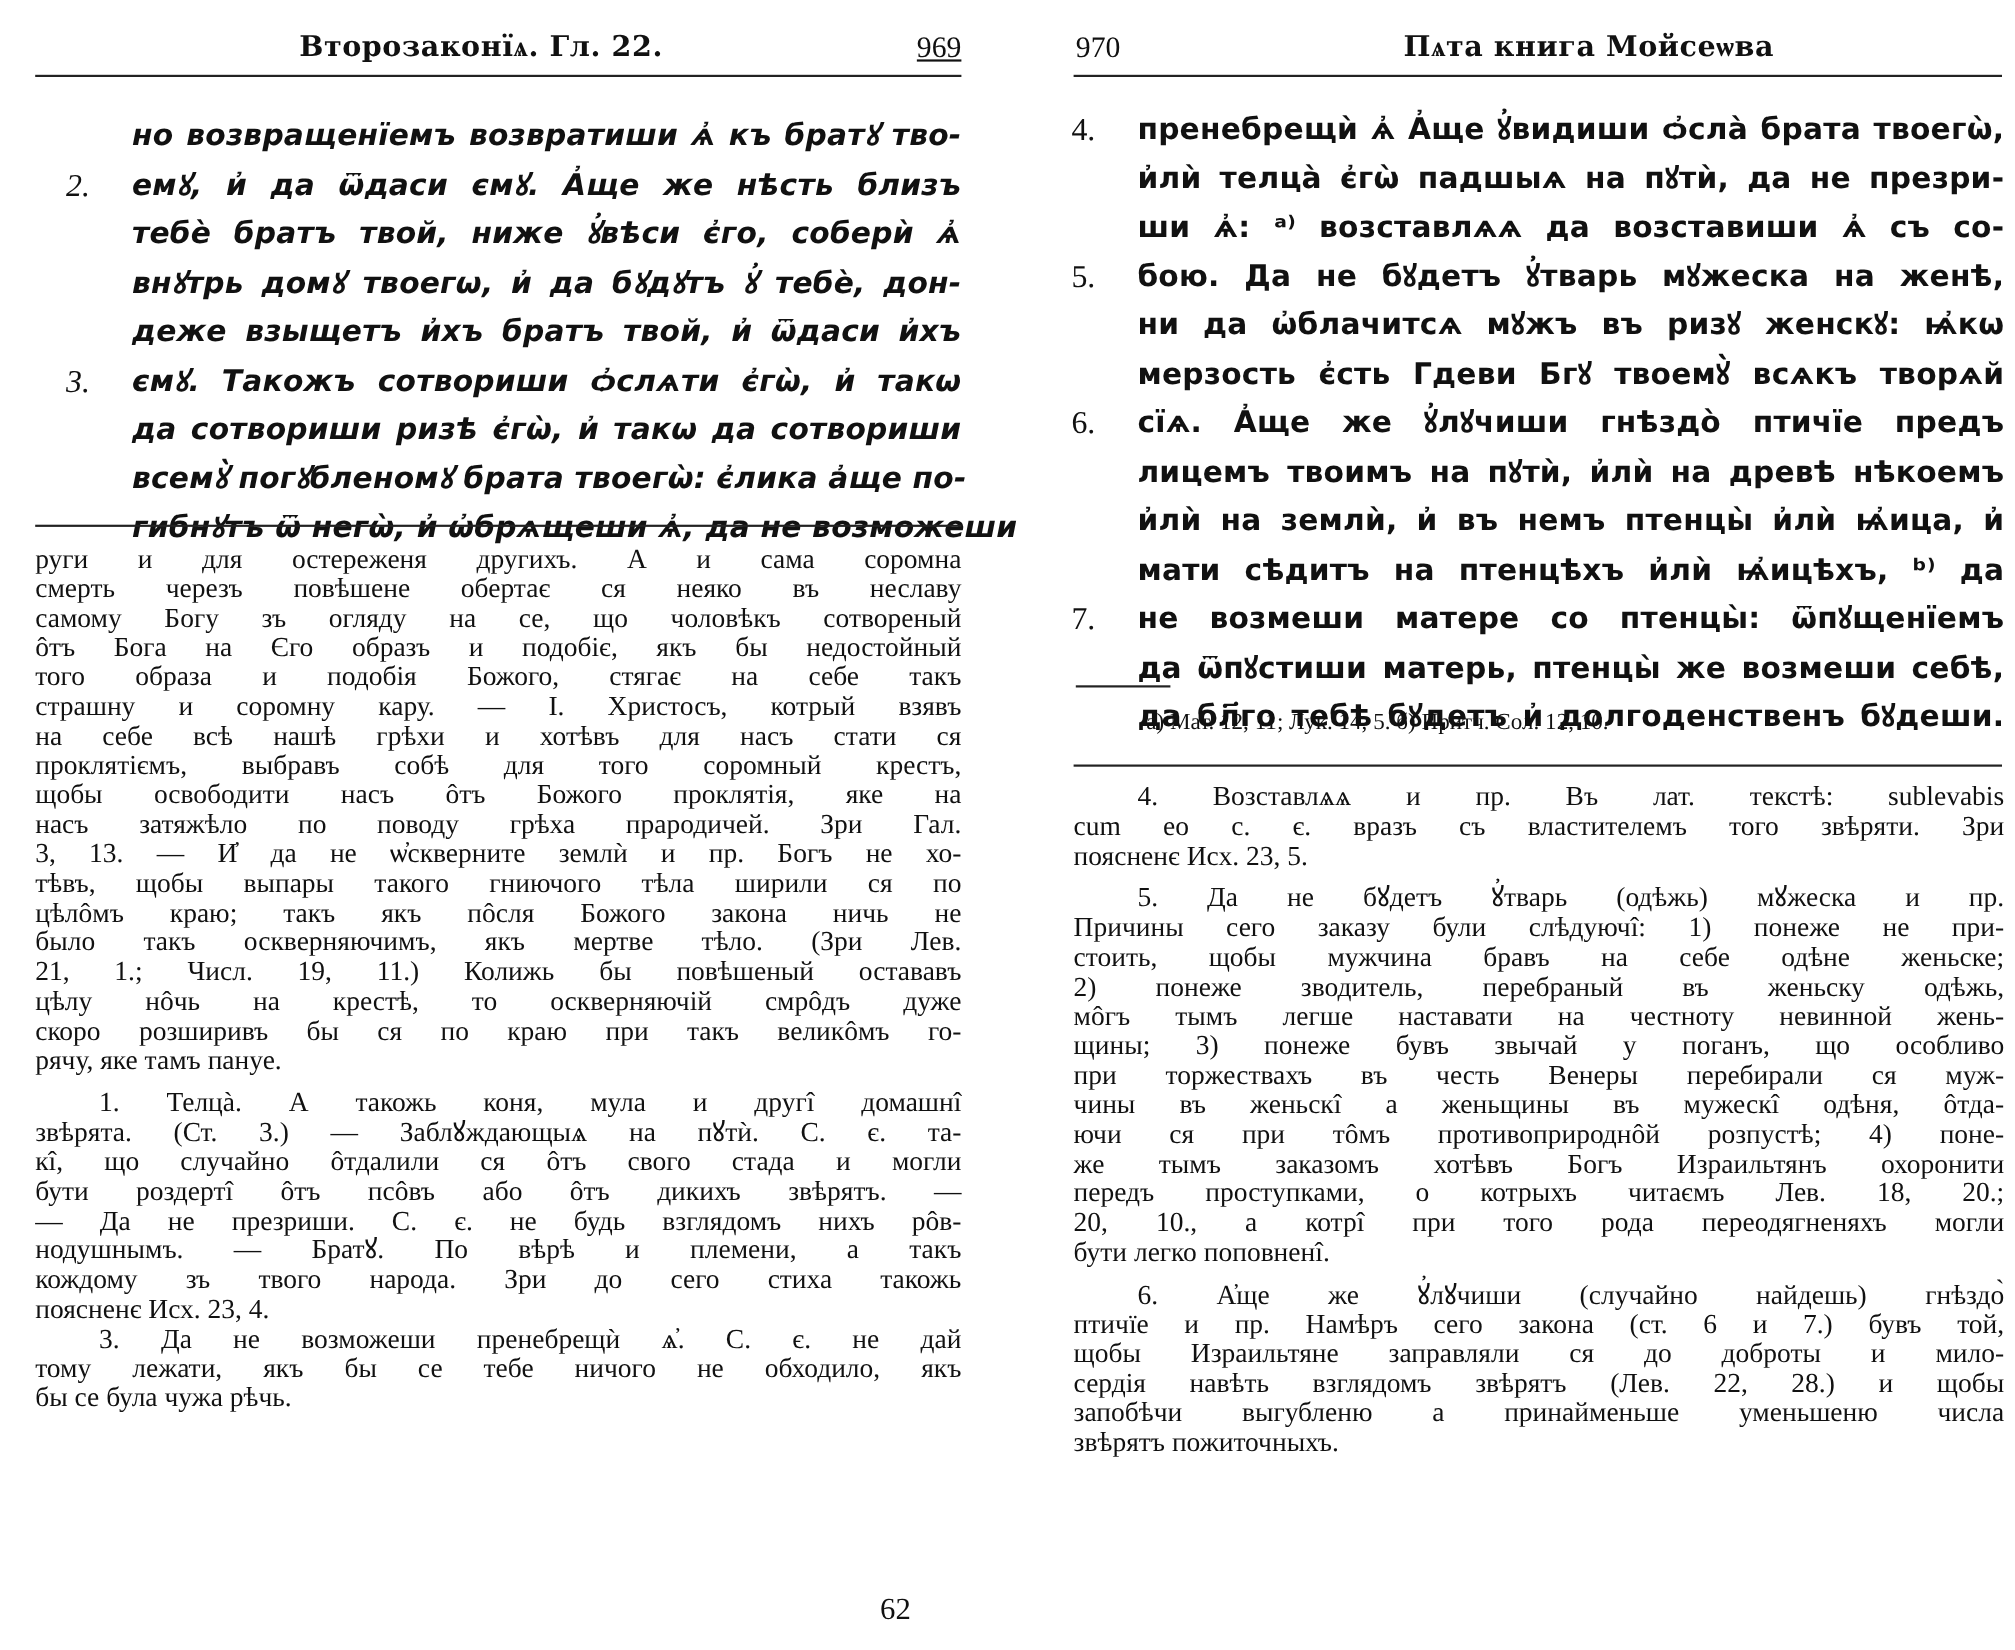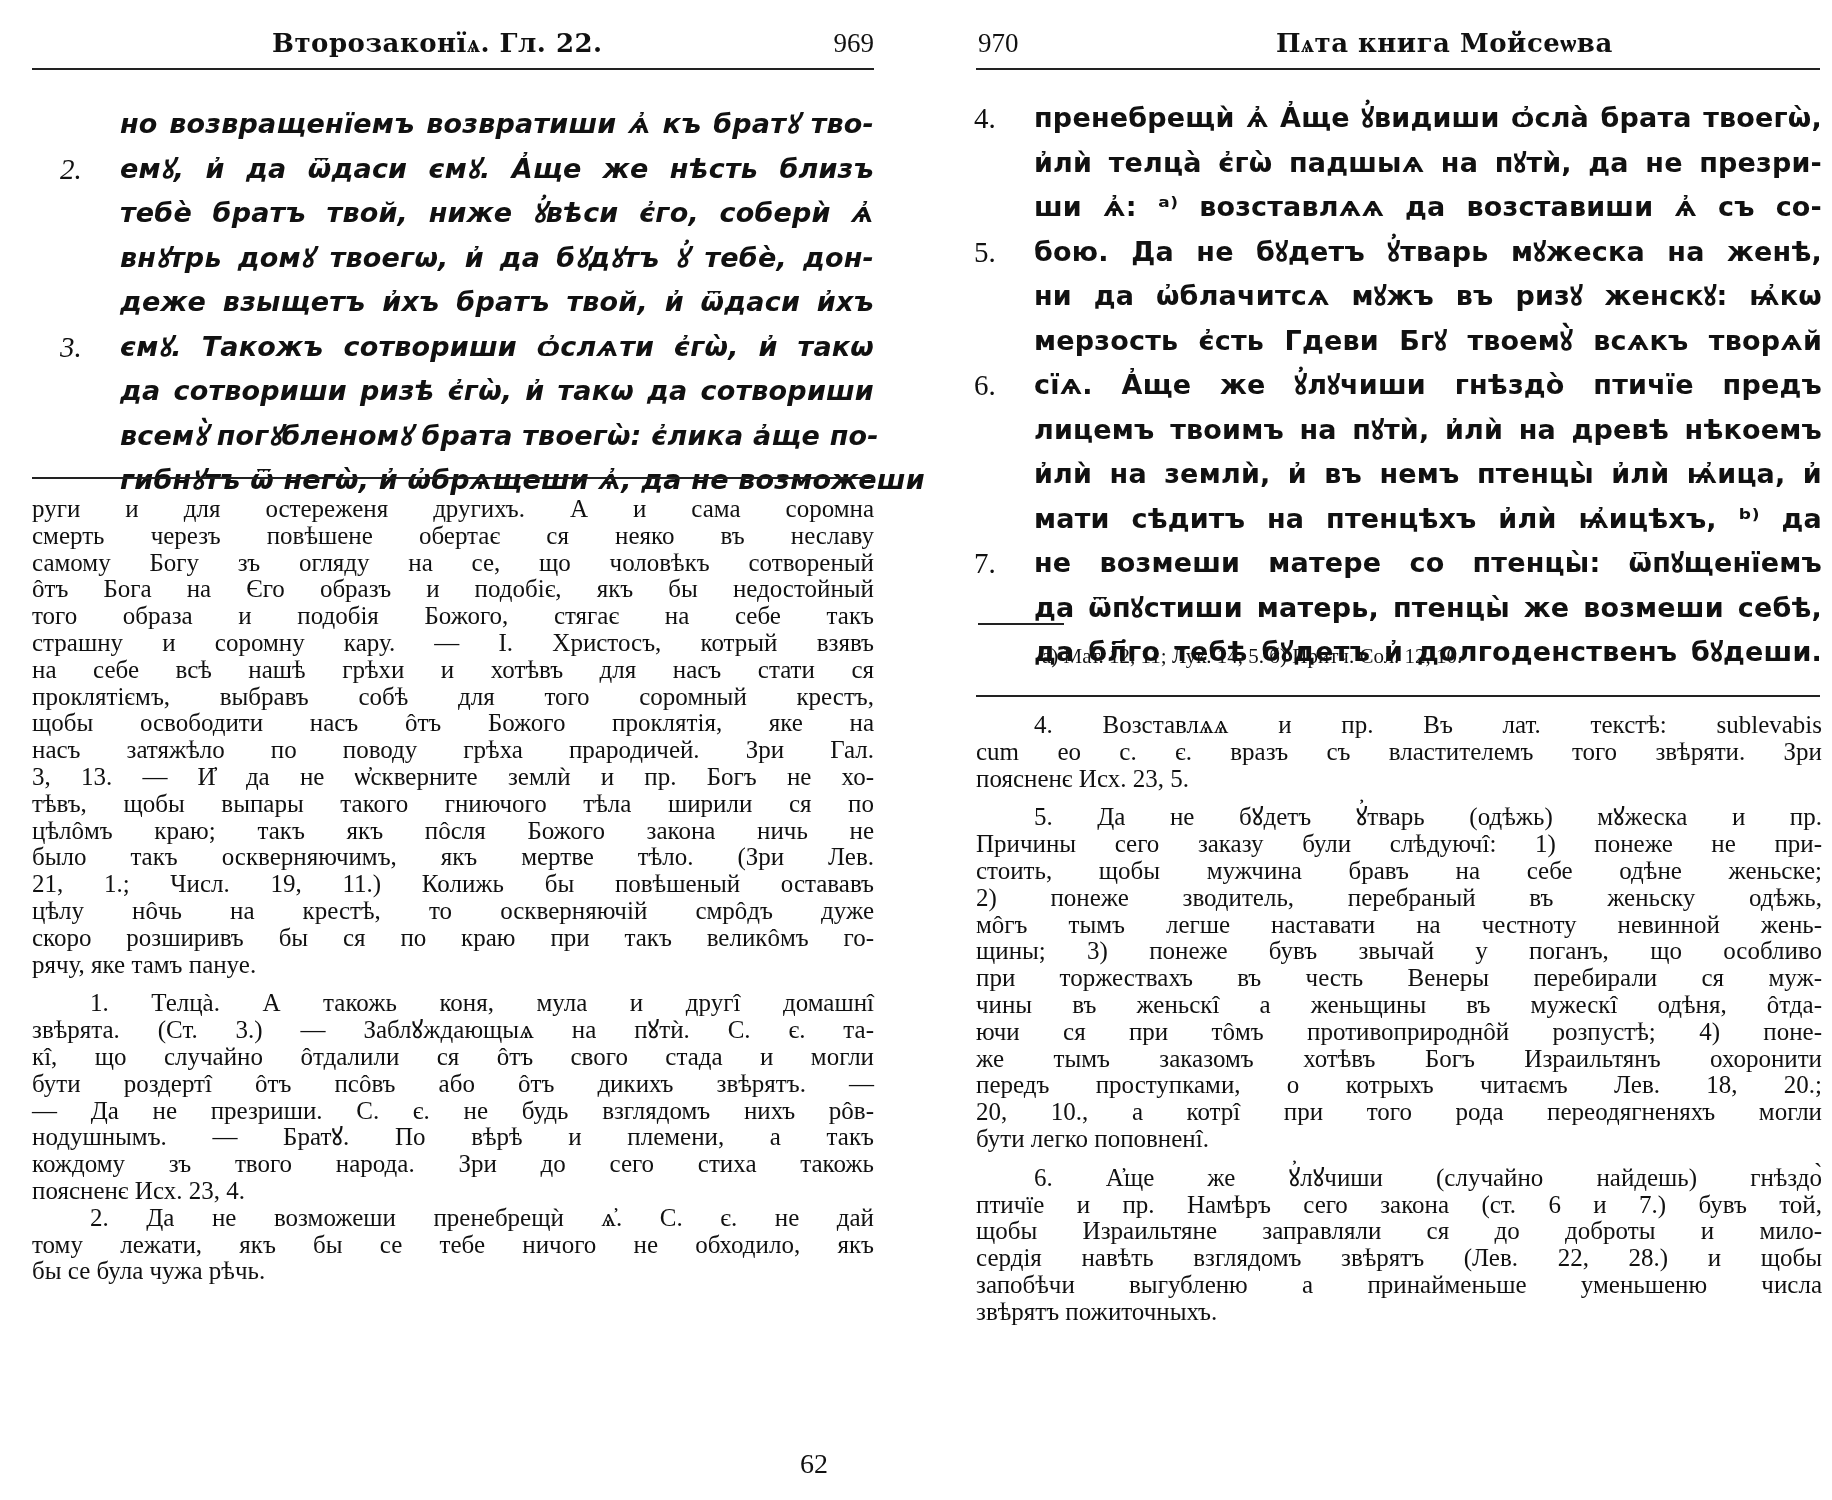--- a/index.html
+++ b/index.html
@@ -7,21 +7,21 @@
   .page { position:absolute; top:0; height:1500px; }
   #page-left { left:0; width:916px; }
   #page-right { left:916px; width:916px; }
 
   .running-head { position:absolute; top:28px; height:40px; font-family:"DejaVu Serif", serif; font-size:26px; }
   #page-left .running-head { left:32px; width:842px; }
   #page-right .running-head { left:62px; width:844px; }
   .rh-title { position:absolute; top:0; font-weight:bold; letter-spacing:0.5px; }
   .rh-num { position:absolute; top:0; font-family:"Liberation Serif", serif; font-size:27px; }
   #page-left .rh-title { left:240px; }
-  #page-left .rh-num { right:0; }
+  #page-left .rh-num { right:0;text-decoration:underline; }
   #page-right .rh-num { left:0; }
   #page-right .rh-title { left:298px; }
 
   .rule { position:absolute; height:2px; background:#222; }
   #page-left .rule-head { left:32px; width:842px; top:68px; }
   #page-right .rule-head { left:60px; width:844px; top:68px; }
   #page-left .rule-mid { left:32px; width:842px; top:477px; }
   #page-right .rule-foot-short { left:62px; width:86px; top:623px; height:1.5px; }
   #page-right .rule-mid { left:60px; width:844px; top:695px; }
 
@@ -114,21 +114,21 @@
       <span class="cline last">рячу, яке тамъ пануе.</span>
       <div class="para-gap"></div>
       <span class="cline indent">1. Телцà. А такожь коня, мула и другî домашнî</span>
       <span class="cline">звѣрята. (Ст. 3.) — Заблꙋждающыѧ на пꙋтѝ. С. є. та-</span>
       <span class="cline">кî, що случайно ôтдалили ся ôтъ свого стада и могли</span>
       <span class="cline">бути роздертî ôтъ псôвъ або ôтъ дикихъ звѣрятъ. —</span>
       <span class="cline">— Да не презриши. С. є. не будь взглядомъ нихъ рôв-</span>
       <span class="cline">нодушнымъ. — Братꙋ. По вѣрѣ и племени, а такъ</span>
       <span class="cline">кождому зъ твого народа. Зри до сего стиха такожь</span>
       <span class="cline last">поясненє Исх. 23, 4.</span>
-      <span class="cline indent">2. Да не возможеши пренебрещѝ ѧ҆. С. є. не дай</span>
+      <span class="cline indent">3. Да не возможеши пренебрещѝ ѧ҆. С. є. не дай</span>
       <span class="cline">тому лежати, якъ бы се тебе ничого не обходило, якъ</span>
       <span class="cline last">бы се була чужа рѣчь.</span>
     </div>
   <div class="sheet-num">62</div>
 </div>
 
 <div class="page" id="page-right">
   <div class="running-head">
     <span class="rh-num">970</span>
     <span class="rh-title">Пѧта книга Мойсеѡва</span>

